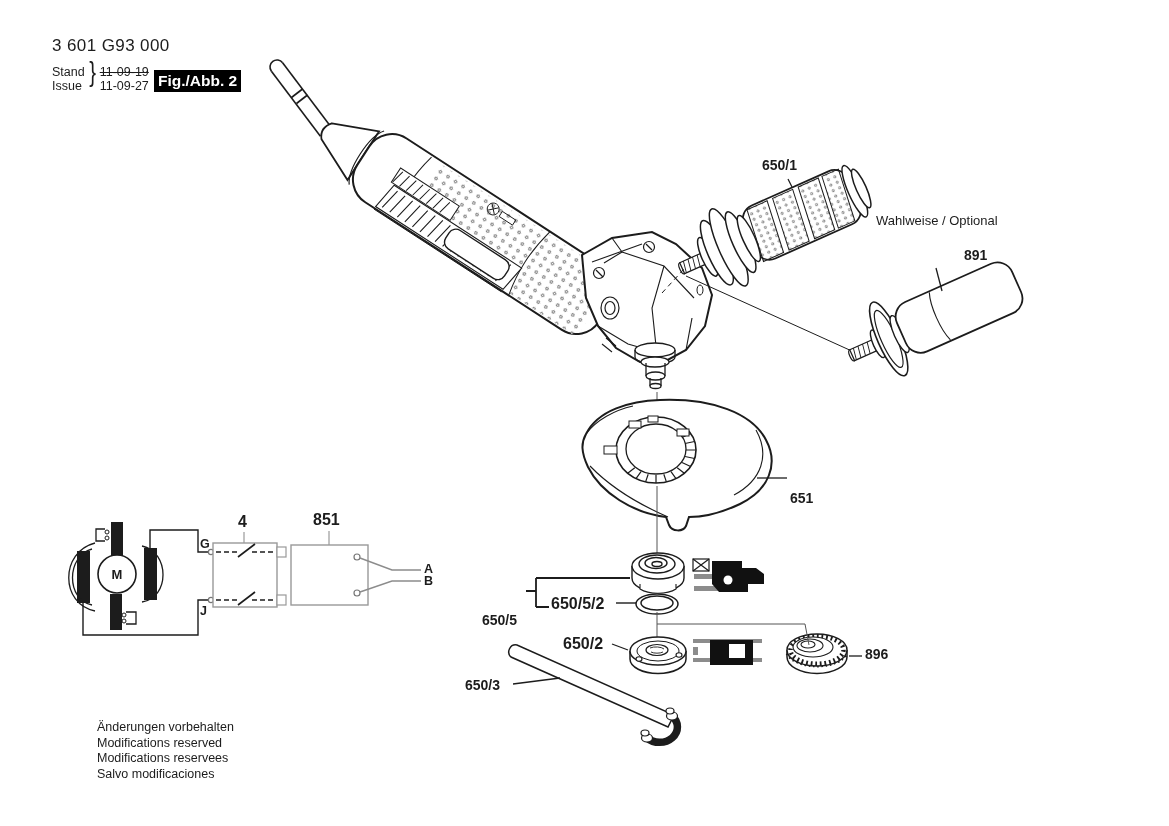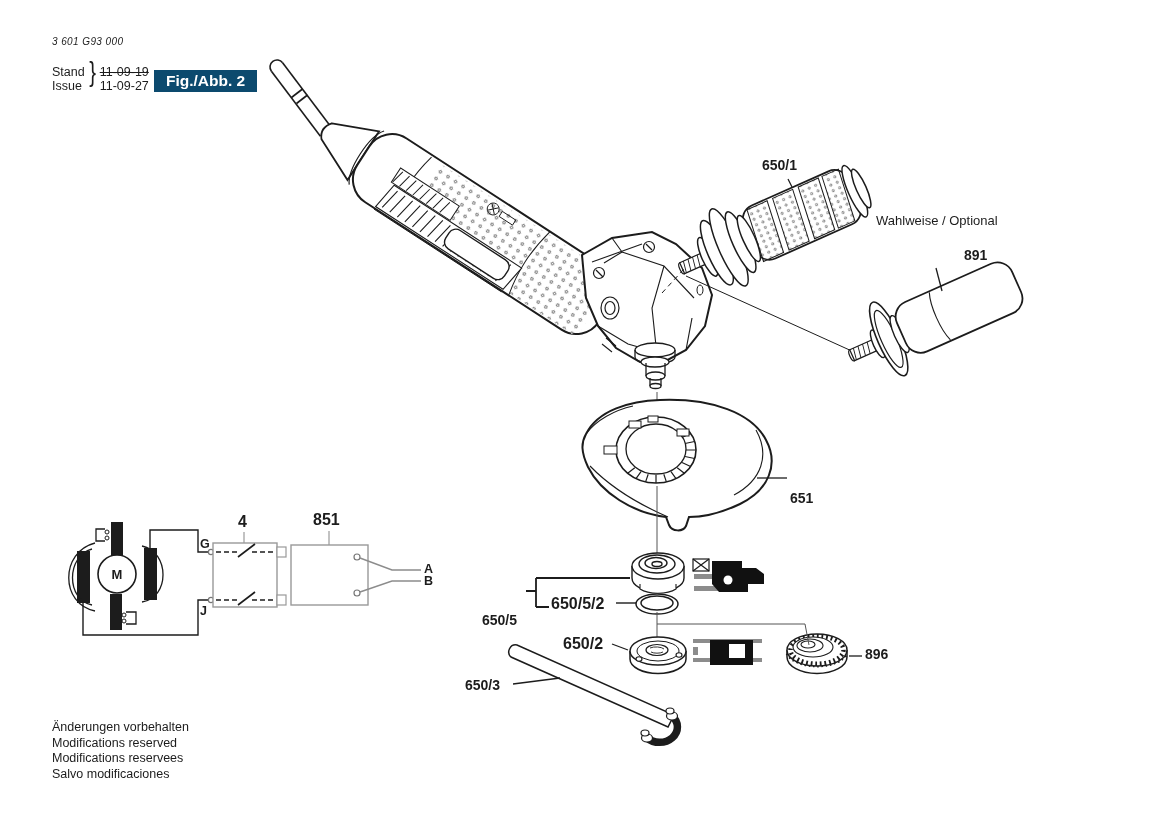--- a/index.html
+++ b/index.html
@@ -3,29 +3,29 @@
 <meta charset="utf-8">
 <style>
   html,body{margin:0;padding:0;background:#fff;}
   .stage{position:relative;width:1169px;height:826px;background:#fff;overflow:hidden;
          font-family:"Liberation Sans",sans-serif;color:#1c1c1c;}
   .stage svg{position:absolute;left:0;top:0;}
   .lbl{position:absolute;font-weight:bold;font-size:14px;white-space:nowrap;}
   .lbl.md{font-size:16px;}
   .lbl.sm{font-size:12.5px;}
   .note{position:absolute;font-size:13px;white-space:nowrap;}
-  .pn{position:absolute;font-size:10px;letter-spacing:.4px;white-space:nowrap;font-style:italic;}
-  .figbox{position:absolute;background:#0c4a6e;color:#fff;font-weight:bold;font-size:15.5px;
-          padding:2px 12px;white-space:nowrap;}
+  .pn{position:absolute;font-size:17px;letter-spacing:.4px;white-space:nowrap;}
+  .figbox{position:absolute;background:#000000;color:#fff;font-weight:bold;font-size:15.5px;
+          padding:2px 4px;white-space:nowrap;}
   .standissue{position:absolute;display:flex;align-items:flex-start;gap:3px;
               font-size:12.5px;line-height:13.5px;}
   .si-words div,.si-dates div{white-space:nowrap;}
   .si-brace{font-size:27px;font-weight:400;transform:scaleX(.75);}
   .si-dates .old{text-decoration:line-through;}
-  .footer{position:absolute;font-size:12.5px;line-height:15.5px;}
+  .footer{position:absolute;font-size:12.5px;line-height:15.5px;margin-left:45px;}
 </style>
 </head>
 <body>
 
 <div class="stage">
 
 <svg width="1169" height="826" viewBox="0 0 1169 826">
   <defs>
     <pattern id="dotp" width="9" height="8" patternUnits="userSpaceOnUse">
       <circle cx="3.5" cy="3.5" r="1.3" fill="#fff" stroke="#333" stroke-width="0.8"></circle>

